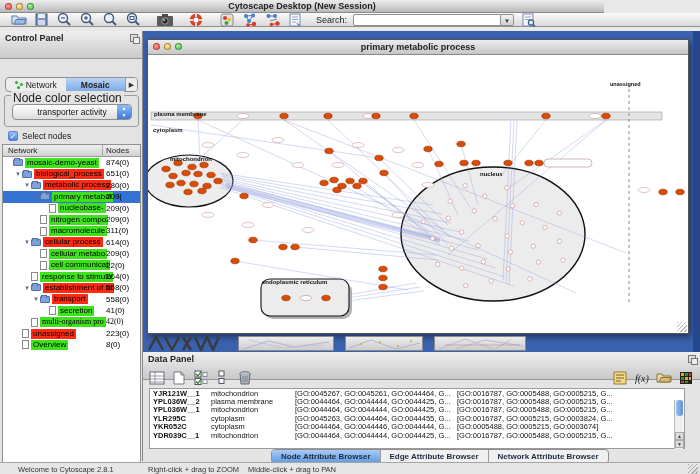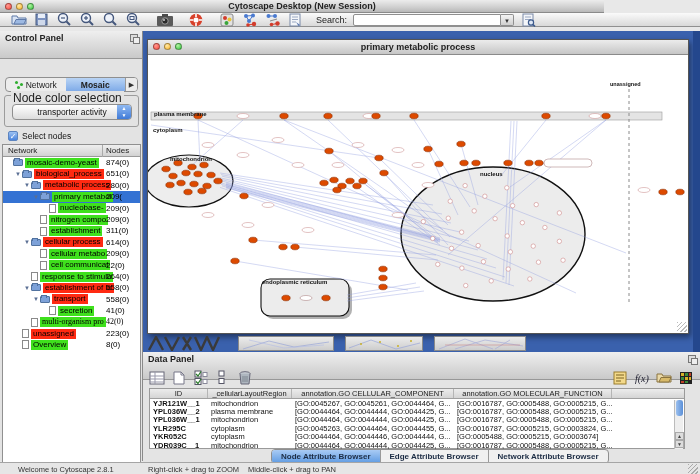--- a/index.html
+++ b/index.html
@@ -298,21 +298,21 @@
         </div>
         <div class="trow" style="padding-left: 29px;">
           <span class="tarrow"></span>
           <span class="tdoc"></span>
           <span class="tlabel green">nitrogen compo</span>
           <span class="tcount">209(0)</span>
         </div>
         <div class="trow" style="padding-left: 29px;">
           <span class="tarrow"></span>
           <span class="tdoc"></span>
-          <span class="tlabel green">establishment</span>
+          <span class="tlabel green">macromolecule</span>
           <span class="tcount">311(0)</span>
         </div>
         <div class="trow" style="padding-left: 20px;">
           <span class="tarrow">▼</span>
           <span class="tfolder"></span>
           <span class="tlabel red">cellular process</span>
           <span class="tcount">614(0)</span>
         </div>
         <div class="trow" style="padding-left: 29px;">
           <span class="tarrow"></span>
@@ -636,26 +636,20 @@
           <rect x="10" y="2" width="2" height="3" fill="#c04028"></rect>
           <rect x="2" y="6" width="3" height="3" fill="#3a8a3a"></rect>
           <rect x="6" y="6" width="3" height="3" fill="#d8b028"></rect>
           <rect x="10" y="6" width="2" height="3" fill="#d8b028"></rect>
           <rect x="2" y="10" width="3" height="2" fill="#c04028"></rect>
           <rect x="6" y="10" width="3" height="2" fill="#3a8a3a"></rect>
         </svg>
       </span>
   </div>
   <div id="dp-table">
-    <div class="dt-hd">
-        <span style="width: 58px;">ID</span>
-        <span style="width: 84px;">_cellularLayoutRegion</span>
-        <span style="width: 162px;">annotation.GO CELLULAR_COMPONENT</span>
-        <span style="width: 158px;">annotation.GO MOLECULAR_FUNCTION</span>
-      </div>
     <div>
         <div class="dt-row">
           <span style="width: 58px;">YJR121W__1</span>
           <span style="width: 84px;">mitochondrion</span>
           <span style="width: 162px;">[GO:0045267, GO:0045261, GO:0044464, G...</span>
           <span style="width: 158px;">[GO:0016787, GO:0005488, GO:0005215, G...</span>
         </div>
         <div class="dt-row">
           <span style="width: 58px;">YPL036W__2</span>
           <span style="width: 84px;">plasma membrane</span>

